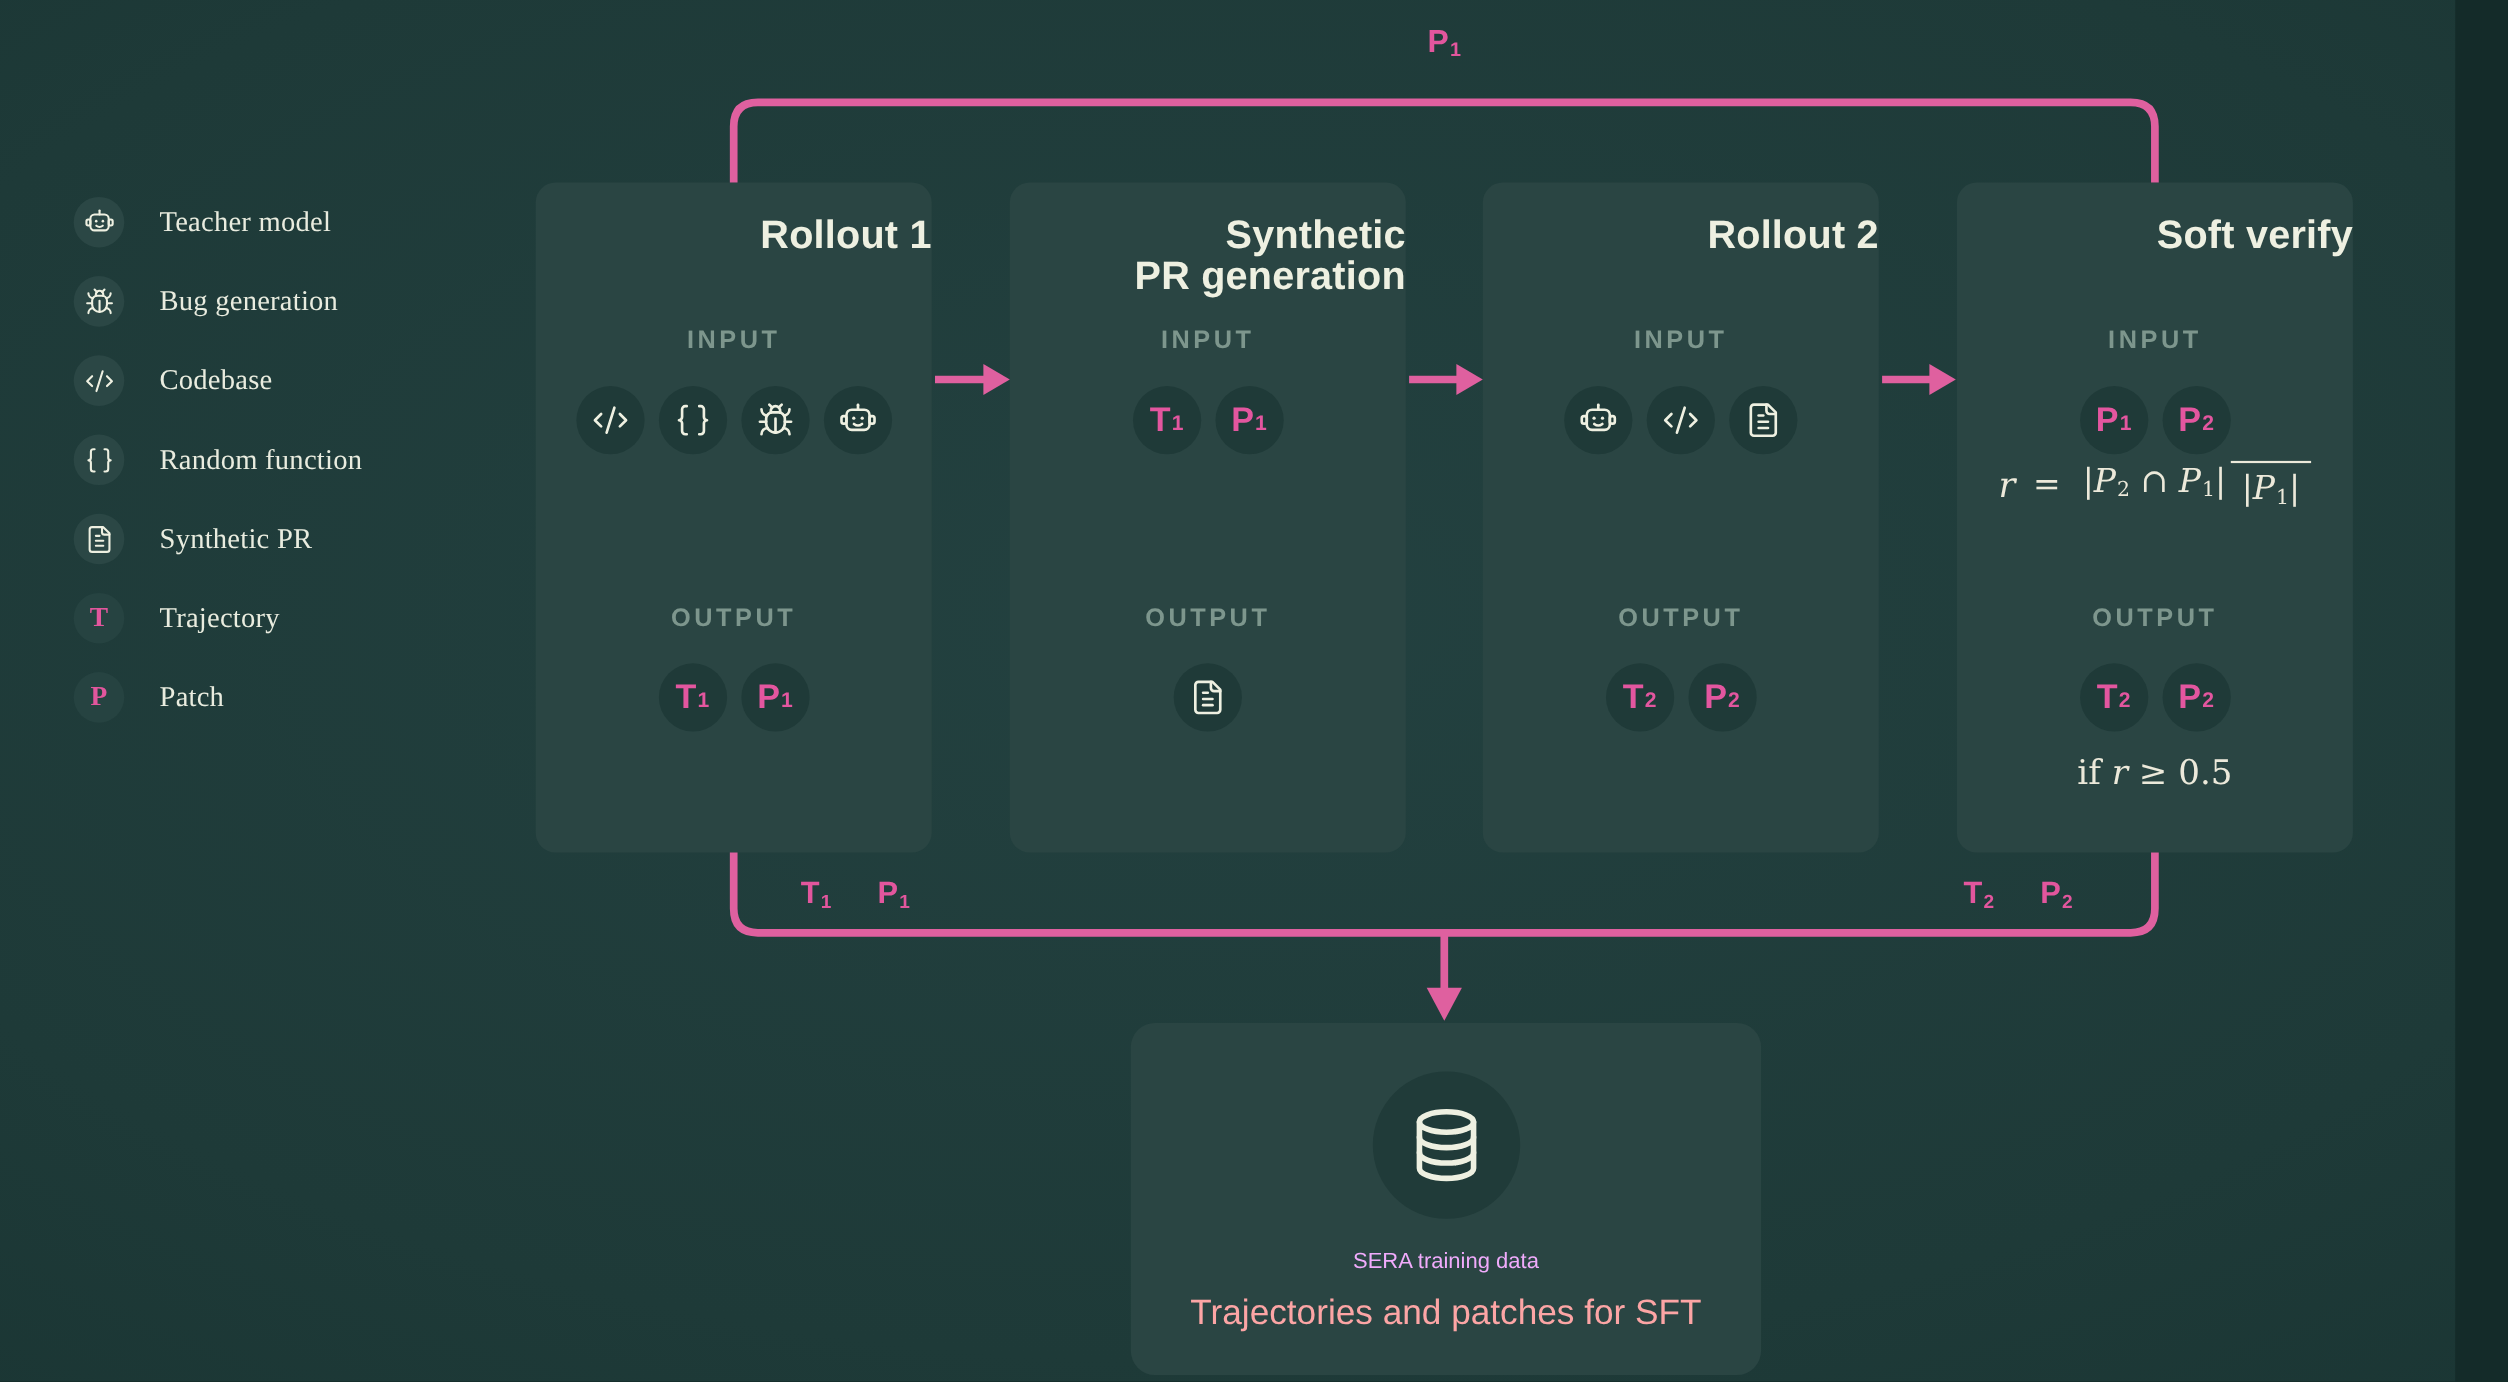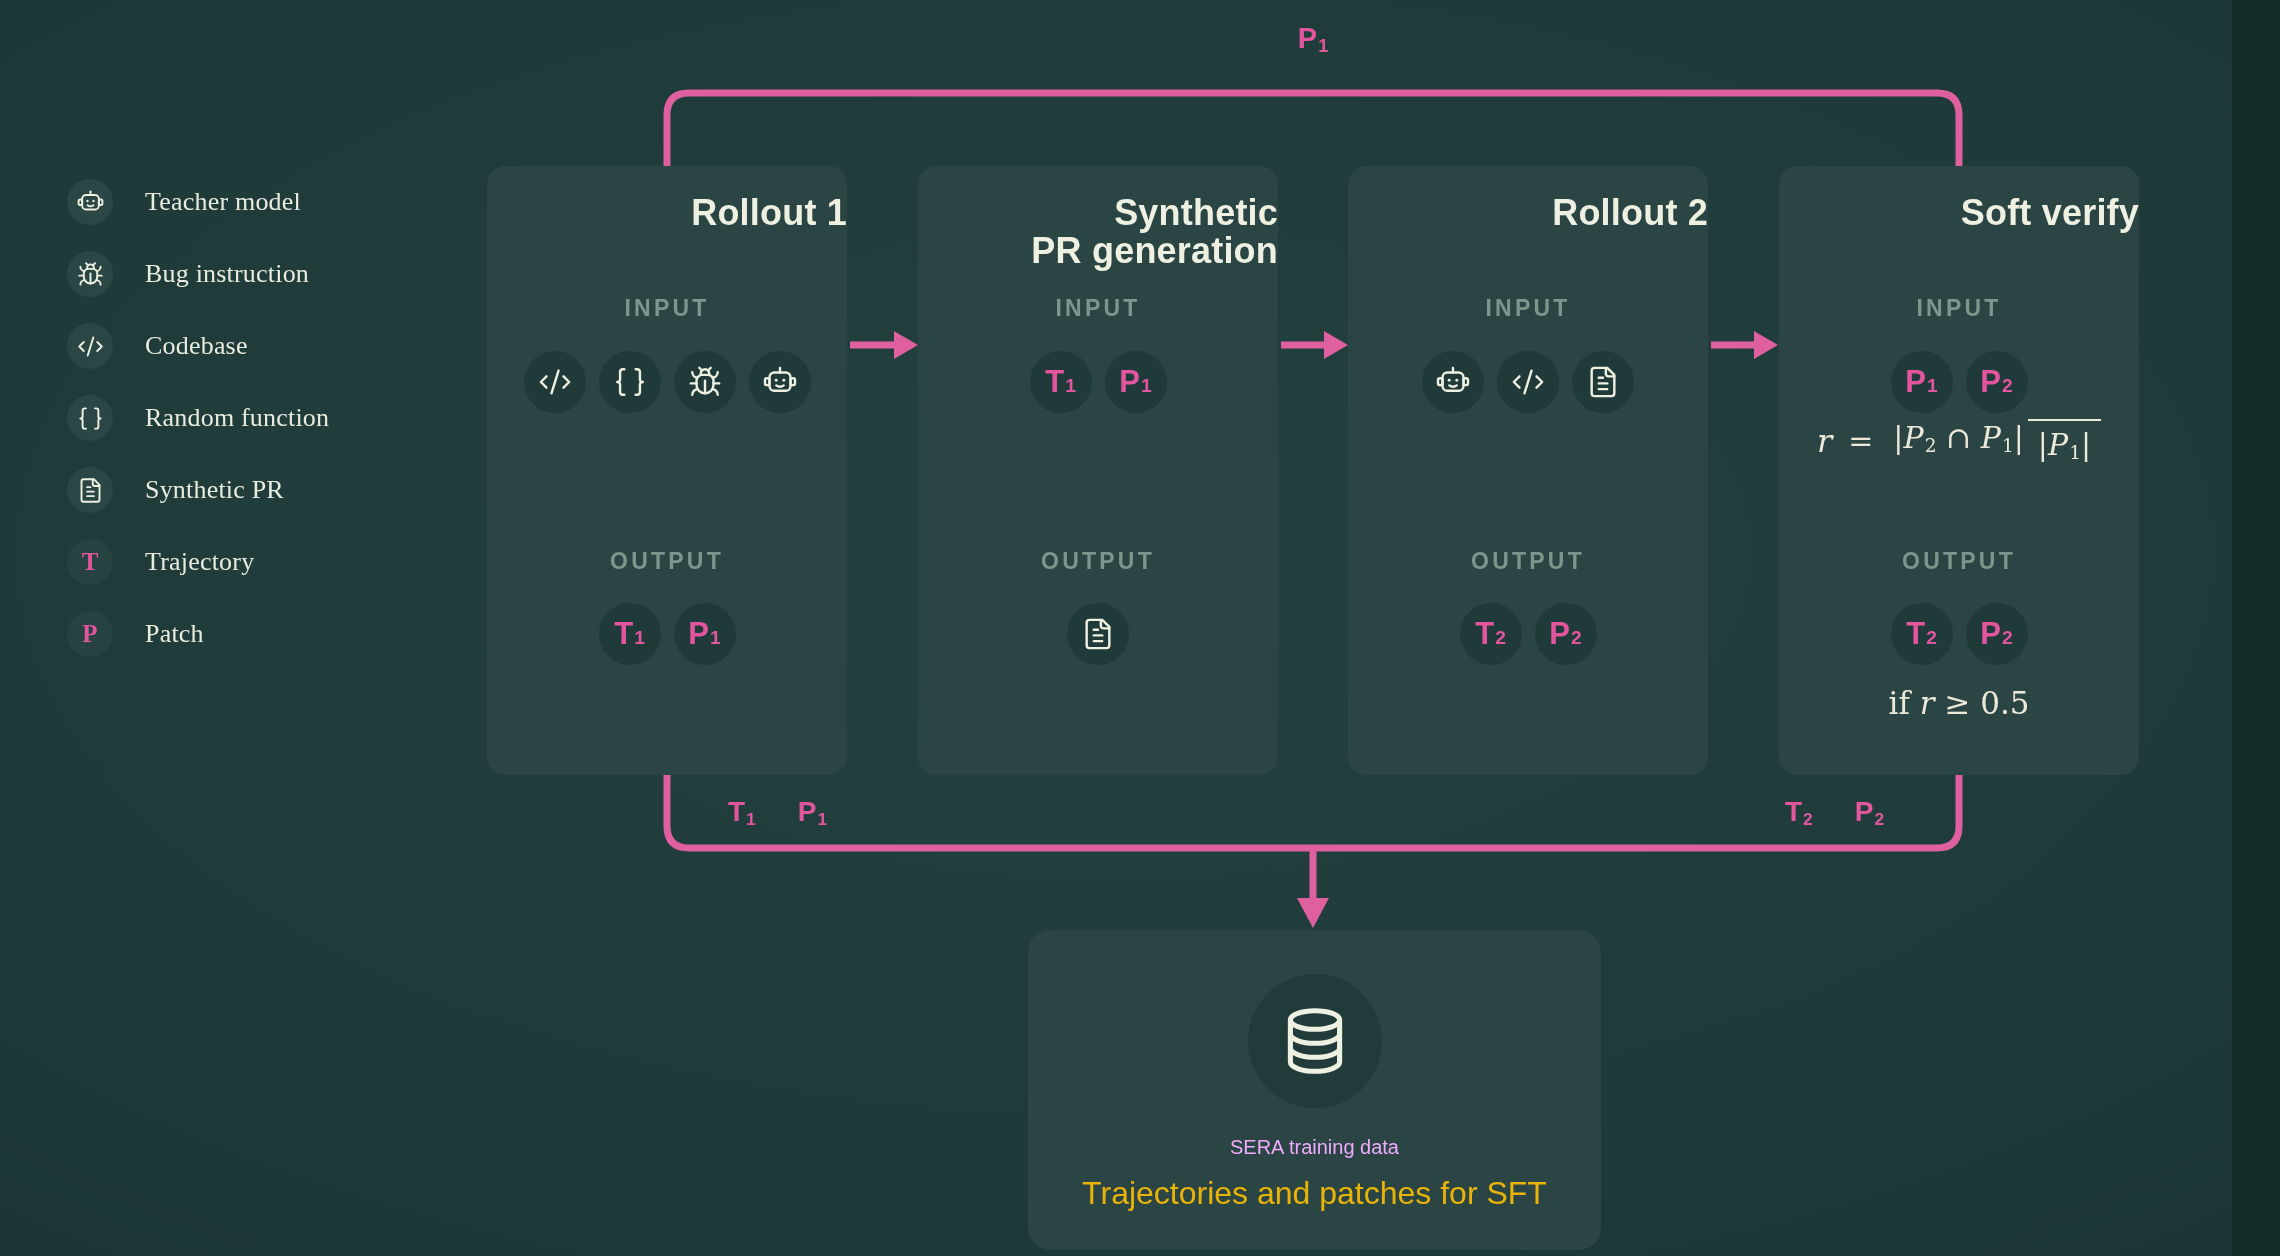--- a/index.html
+++ b/index.html
@@ -60,21 +60,21 @@
   
   .sink{position:absolute;left:1028px;top:930px;width:573px;height:320px;
     background:#2a4543;border-radius:22px;z-index:2;}
   .db-circle{position:absolute;left:50%;top:44px;transform:translateX(-50%);
     width:134px;height:134px;border-radius:50%;background:#203b39;
     display:flex;align-items:center;justify-content:center;}
   .db-circle svg{width:72px;height:72px;}
   .sink-title{position:absolute;top:206px;left:0;right:0;text-align:center;
     color:#f0abfc;font-size:20px;font-weight:400;}
   .sink-sub{position:absolute;top:245px;left:0;right:0;text-align:center;
-    color:#eab308;font-size:32px;font-weight:400;}
+    color:#fca5a5;font-size:32px;font-weight:400;}
 </style>
 </head>
 <body>
 
 <div class="stage">
 
   <svg class="connector-layer" width="2280" height="1256" viewBox="0 0 2280 1256">
     <path d="M667 166 V115 Q667 93 689 93 H1937 Q1959 93 1959 115 V166" fill="none" stroke="#df609f" stroke-width="7"></path>
     <g fill="#df609f" stroke="#df609f">
       <line x1="850" y1="345" x2="898" y2="345" stroke-width="7"></line>
@@ -122,21 +122,21 @@
             <path d="M12 20c-3.3 0-6-2.7-6-6v-3a4 4 0 0 1 4-4h4a4 4 0 0 1 4 4v3c0 3.3-2.7 6-6 6"></path>
             <path d="M12 20v-9"></path>
             <path d="M6.53 9C4.6 8.8 3 7.1 3 5"></path>
             <path d="M6 13H2"></path>
             <path d="M3 21c0-2.1 1.7-3.9 3.8-4"></path>
             <path d="M20.97 5c0 2.1-1.6 3.8-3.5 4"></path>
             <path d="M22 13h-4"></path>
             <path d="M17.2 17c2.1.1 3.8 1.9 3.8 4"></path>
           </svg>
         </span>
-        <span class="legend-label">Bug instruction</span>
+        <span class="legend-label">Bug generation</span>
       </div>
       <div class="legend-item">
         <span class="legend-chip">
           <svg fill="none" stroke="#eef0e1" stroke-width="1.7" stroke-linecap="round" stroke-linejoin="round" viewBox="0 0 24 24">
             <path d="m18 16 4-4-4-4"></path>
             <path d="m6 8-4 4 4 4"></path>
             <path d="m14.5 4-5 16"></path>
           </svg>
         </span>
         <span class="legend-label">Codebase</span>

